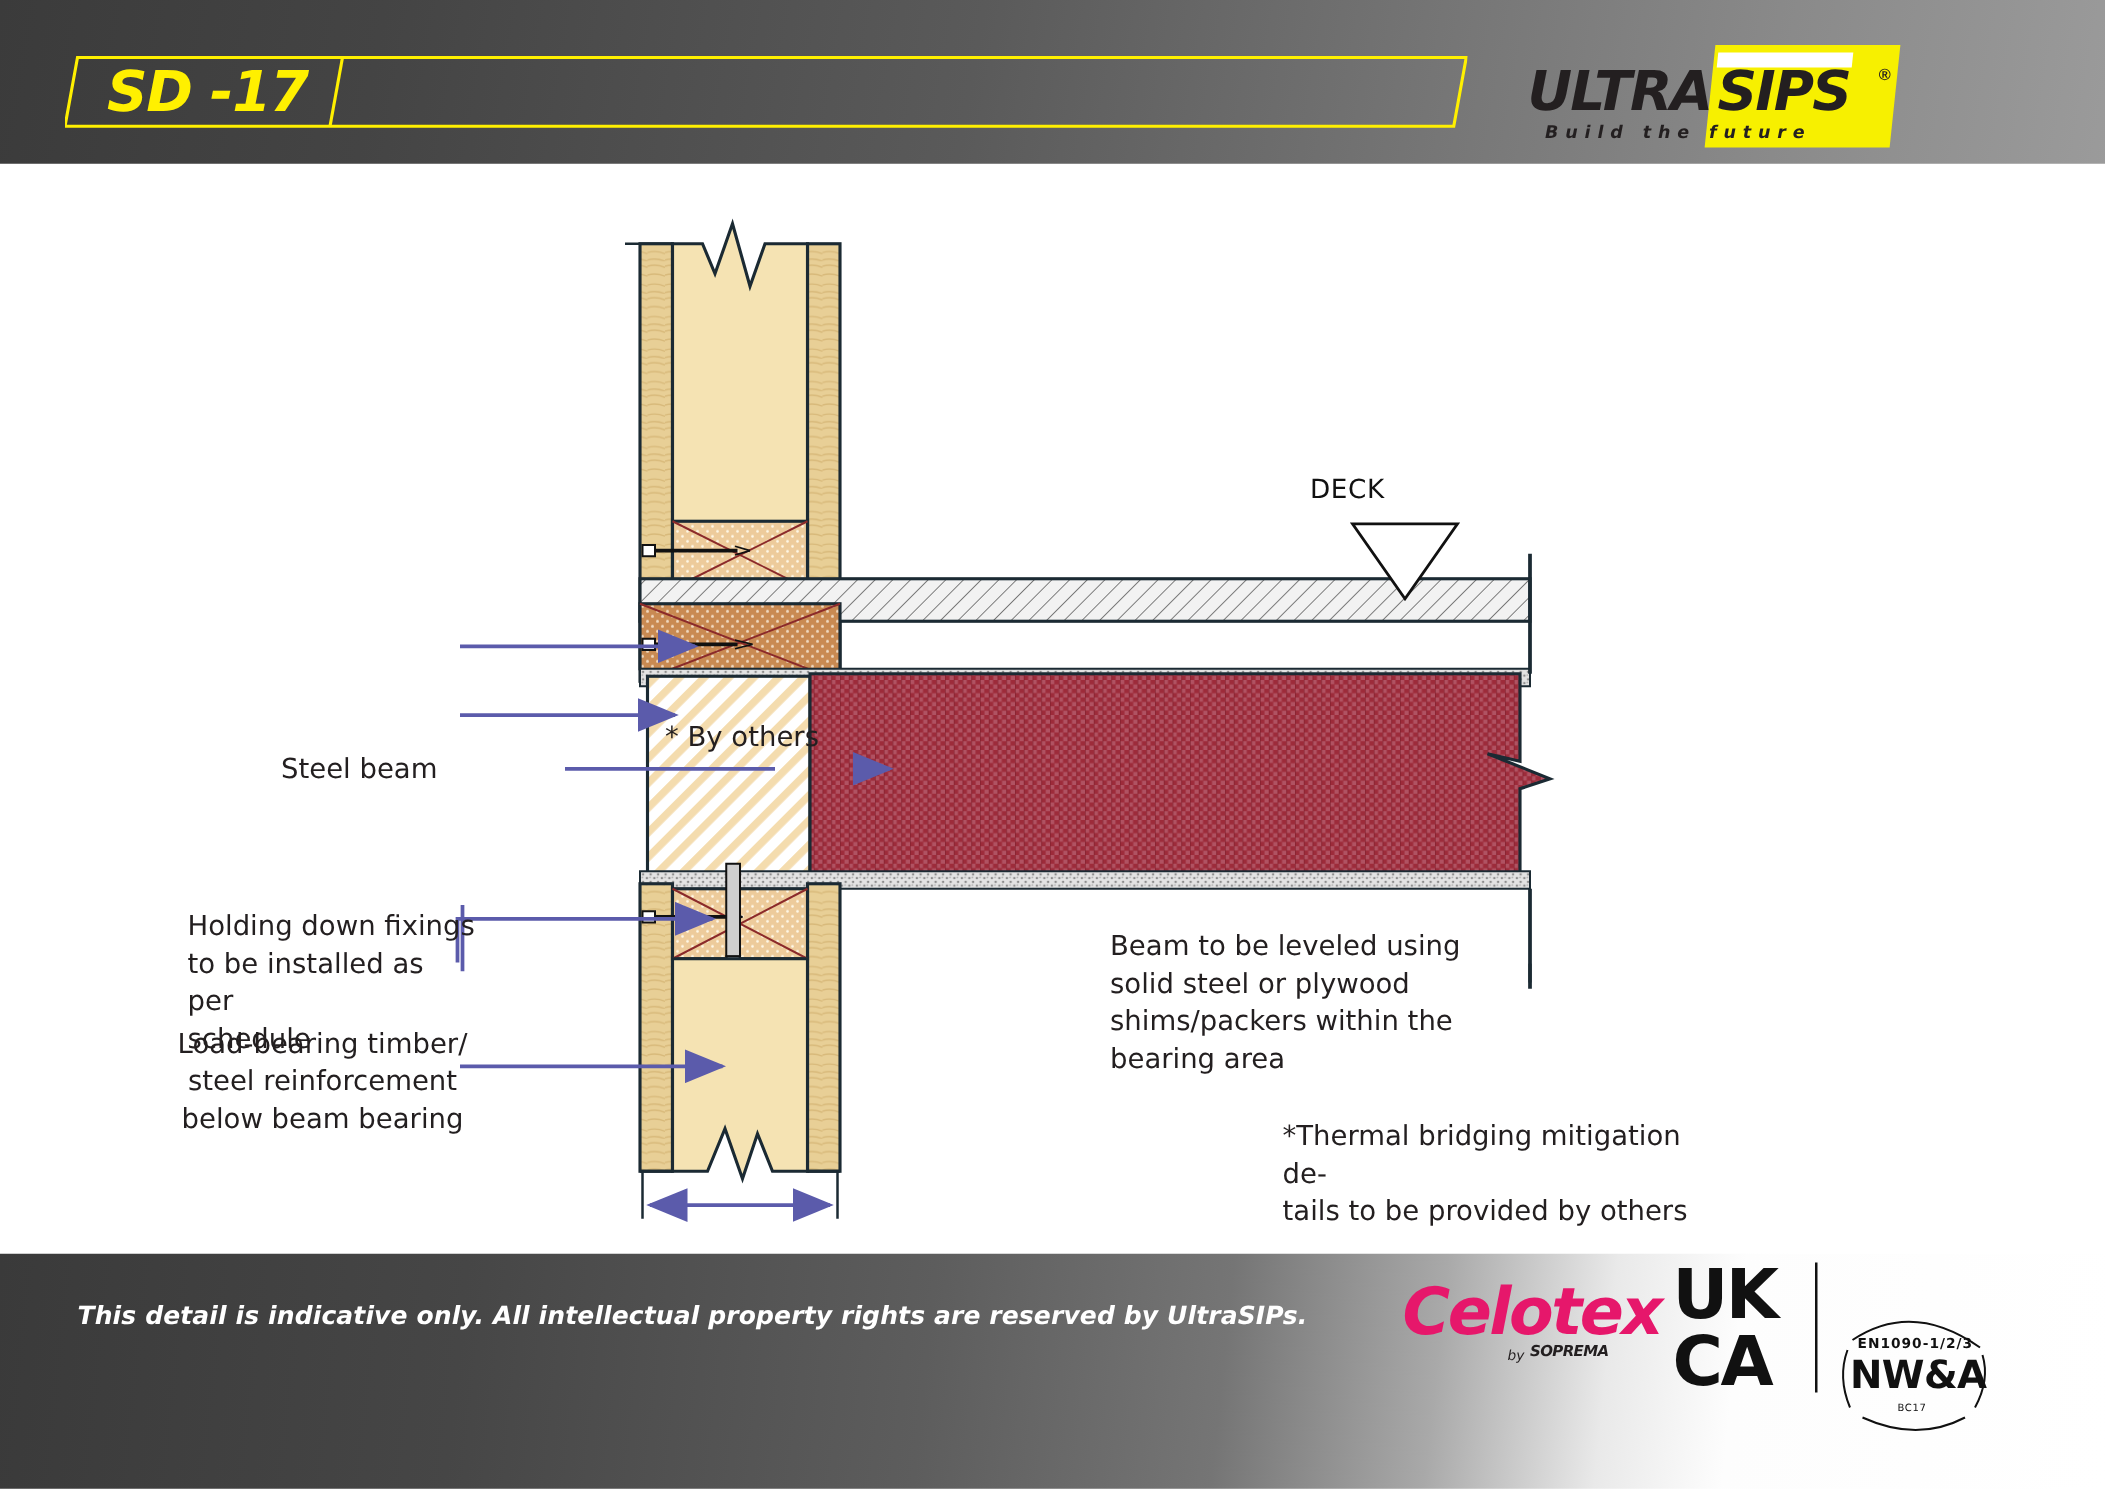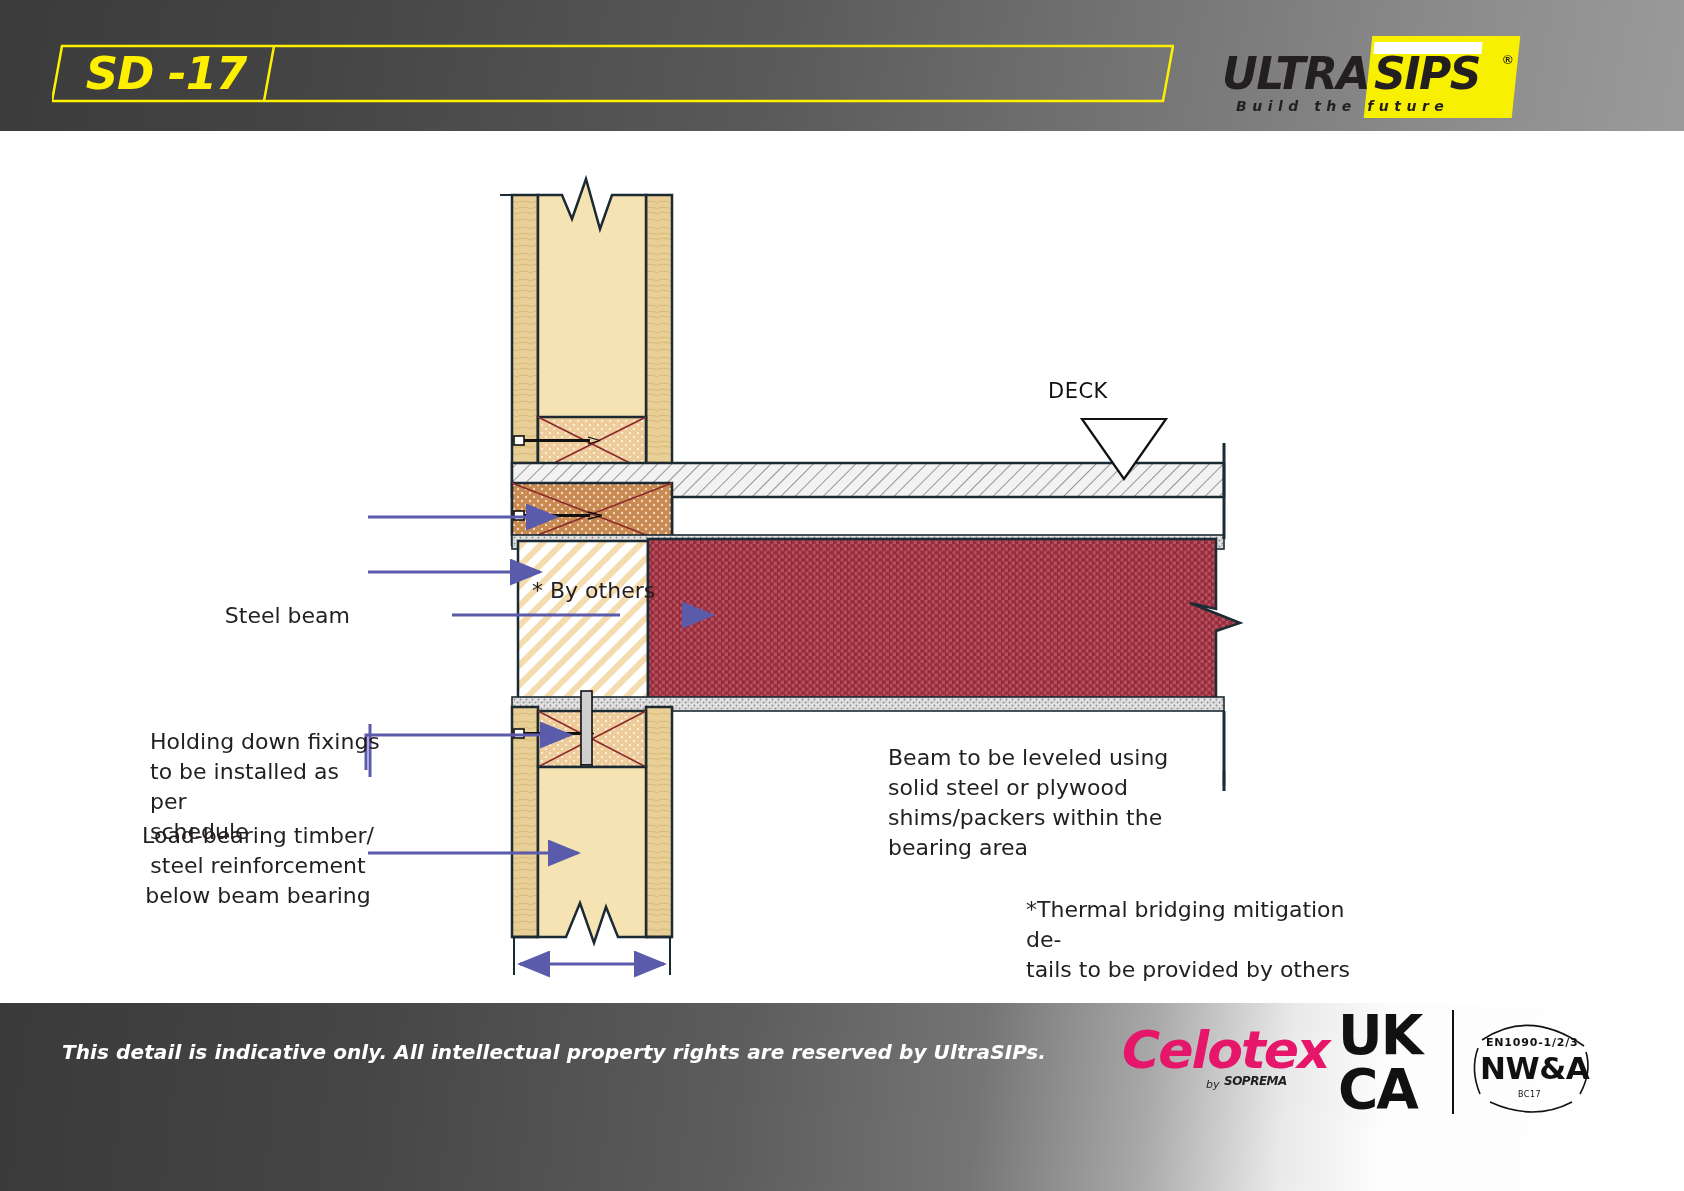--- a/index.html
+++ b/index.html
@@ -44,21 +44,21 @@
     font-weight:bold;font-style:italic;font-size:52px;color:#e6176b;letter-spacing:-2px;}
   .celotex-by{position:absolute;left:84px;top:62px;font-size:11px;color:#231f20;
     font-family:"DejaVu Sans",sans-serif;font-style:italic;}
   .celotex-sop{position:absolute;left:102px;top:58px;font-family:"DejaVu Sans",sans-serif;
     font-weight:bold;font-style:italic;font-size:12px;color:#231f20;letter-spacing:-0.5px;}
 
   .ukca{position:absolute;left:1338px;top:1008px;width:110px;height:112px;
     font-family:"DejaVu Sans",sans-serif;font-weight:bold;font-size:55px;color:#111;
     line-height:54px;letter-spacing:-2px;}
   .ukca-div{position:absolute;left:1452px;top:1010px;width:2px;height:104px;background:#111;}
-  .nwa{position:absolute;left:1468px;top:1010px;width:130px;height:110px;}
+  .nwa{position:absolute;left:1468px;top:1042px;width:130px;height:110px;}
   .nwa-en{position:absolute;left:18px;top:26px;font-family:"DejaVu Sans",sans-serif;
     font-size:11px;color:#111;letter-spacing:0.8px;font-weight:600;}
   .nwa-big{position:absolute;left:12px;top:40px;font-family:"DejaVu Sans",sans-serif;
     font-weight:bold;font-size:31px;color:#111;letter-spacing:-0.5px;}
   .nwa-sm{position:absolute;left:50px;top:80px;font-family:"DejaVu Sans",sans-serif;
     font-size:8px;color:#111;letter-spacing:0.5px;}
   .nwa-arc{position:absolute;left:0;top:0;}
 
   
   .canvas{position:absolute;left:0;top:131px;width:1684px;height:872px;background:#fff;}

